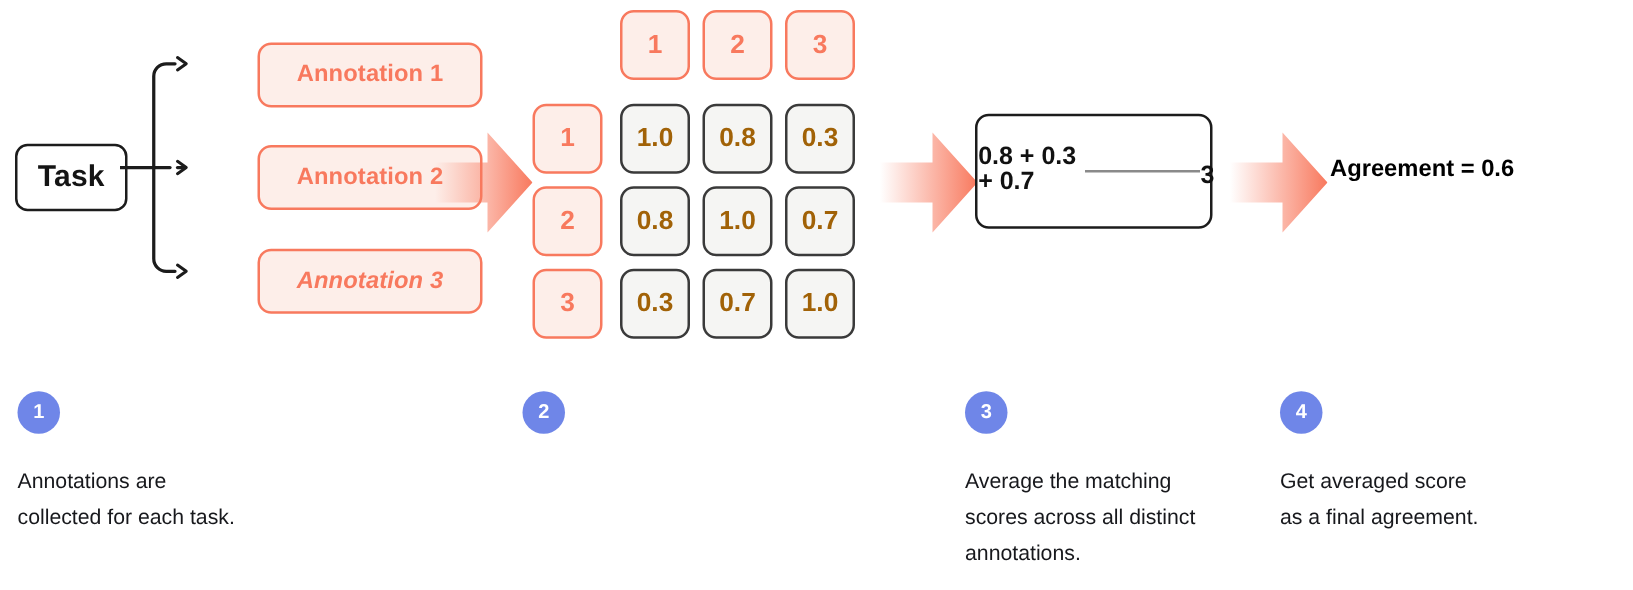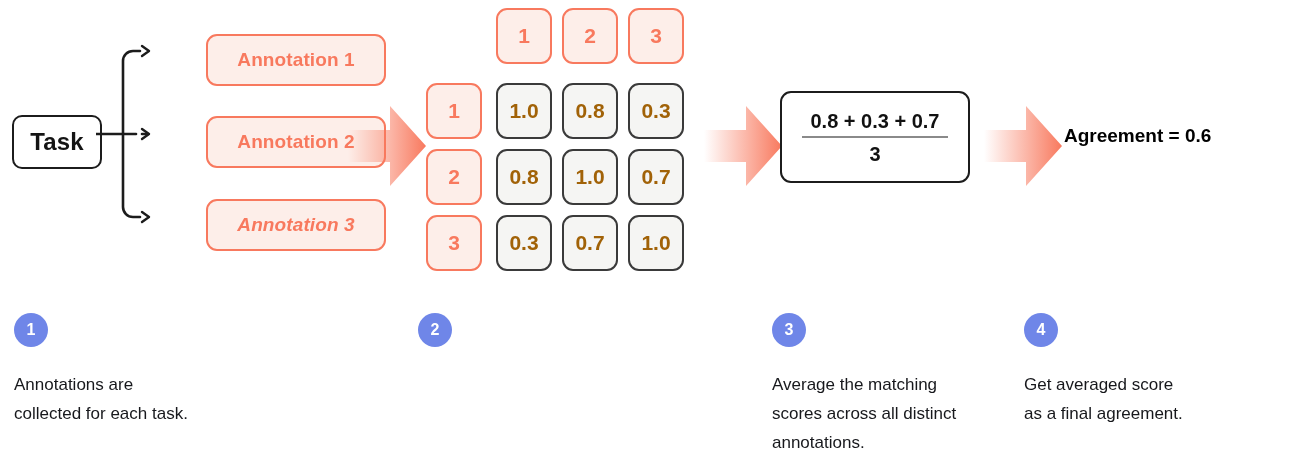--- a/index.html
+++ b/index.html
@@ -54,21 +54,21 @@
   .mdata{
     border:2.5px solid #3a3a3a;background:#f5f5f3;color:#a16207;
   }
 
   
   #fraction-box{
     position:absolute;left:780px;top:91px;width:186px;height:88px;
     border:2.5px solid #1c1c1c;border-radius:11px;background:#fff;
     display:flex;align-items:center;justify-content:center;
   }
-  .frac{display:flex;flex-direction:column;align-items:center;line-height:1;}
+  .frac{display:flex;flex-direction:row;align-items:center;line-height:1;}
   .frac .num{font-size:20px;font-weight:700;padding:0 4px 5px 4px;color:#111;}
   .frac .bar{width:146px;height:2px;background:#8a8a8a;}
   .frac .den{font-size:20px;font-weight:700;padding-top:6px;color:#111;}
 
   
   #result-text{
     position:absolute;left:1064px;top:125px;
     font-size:19px;font-weight:700;color:#000000;white-space:nowrap;
   }
 

